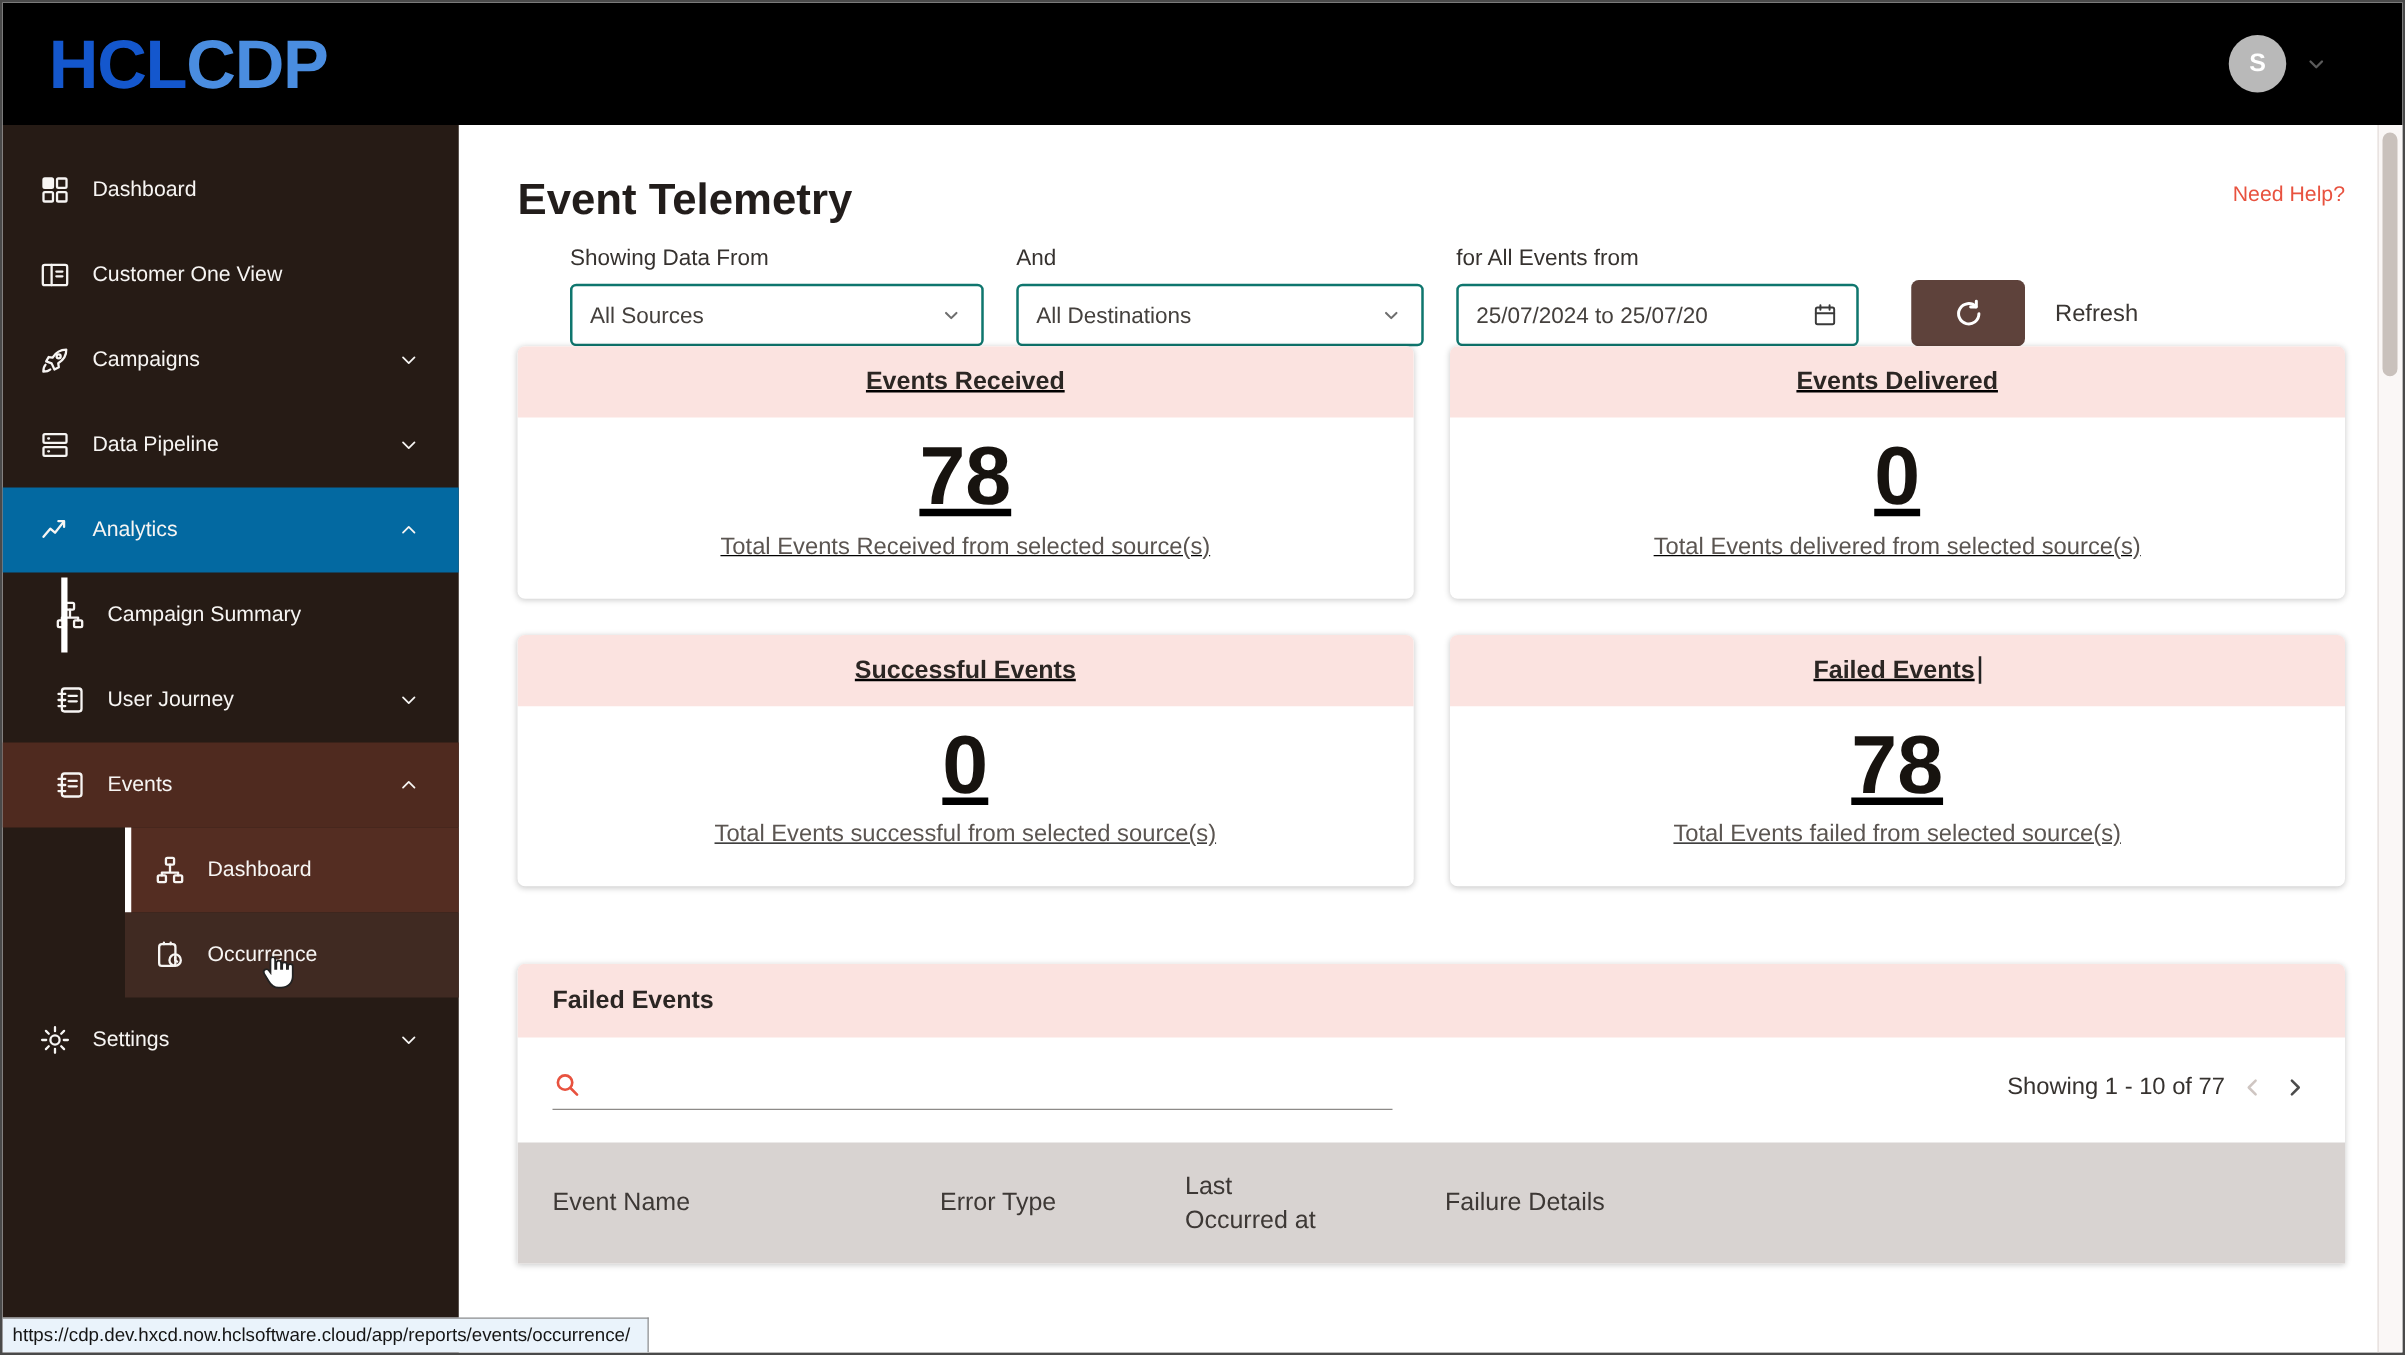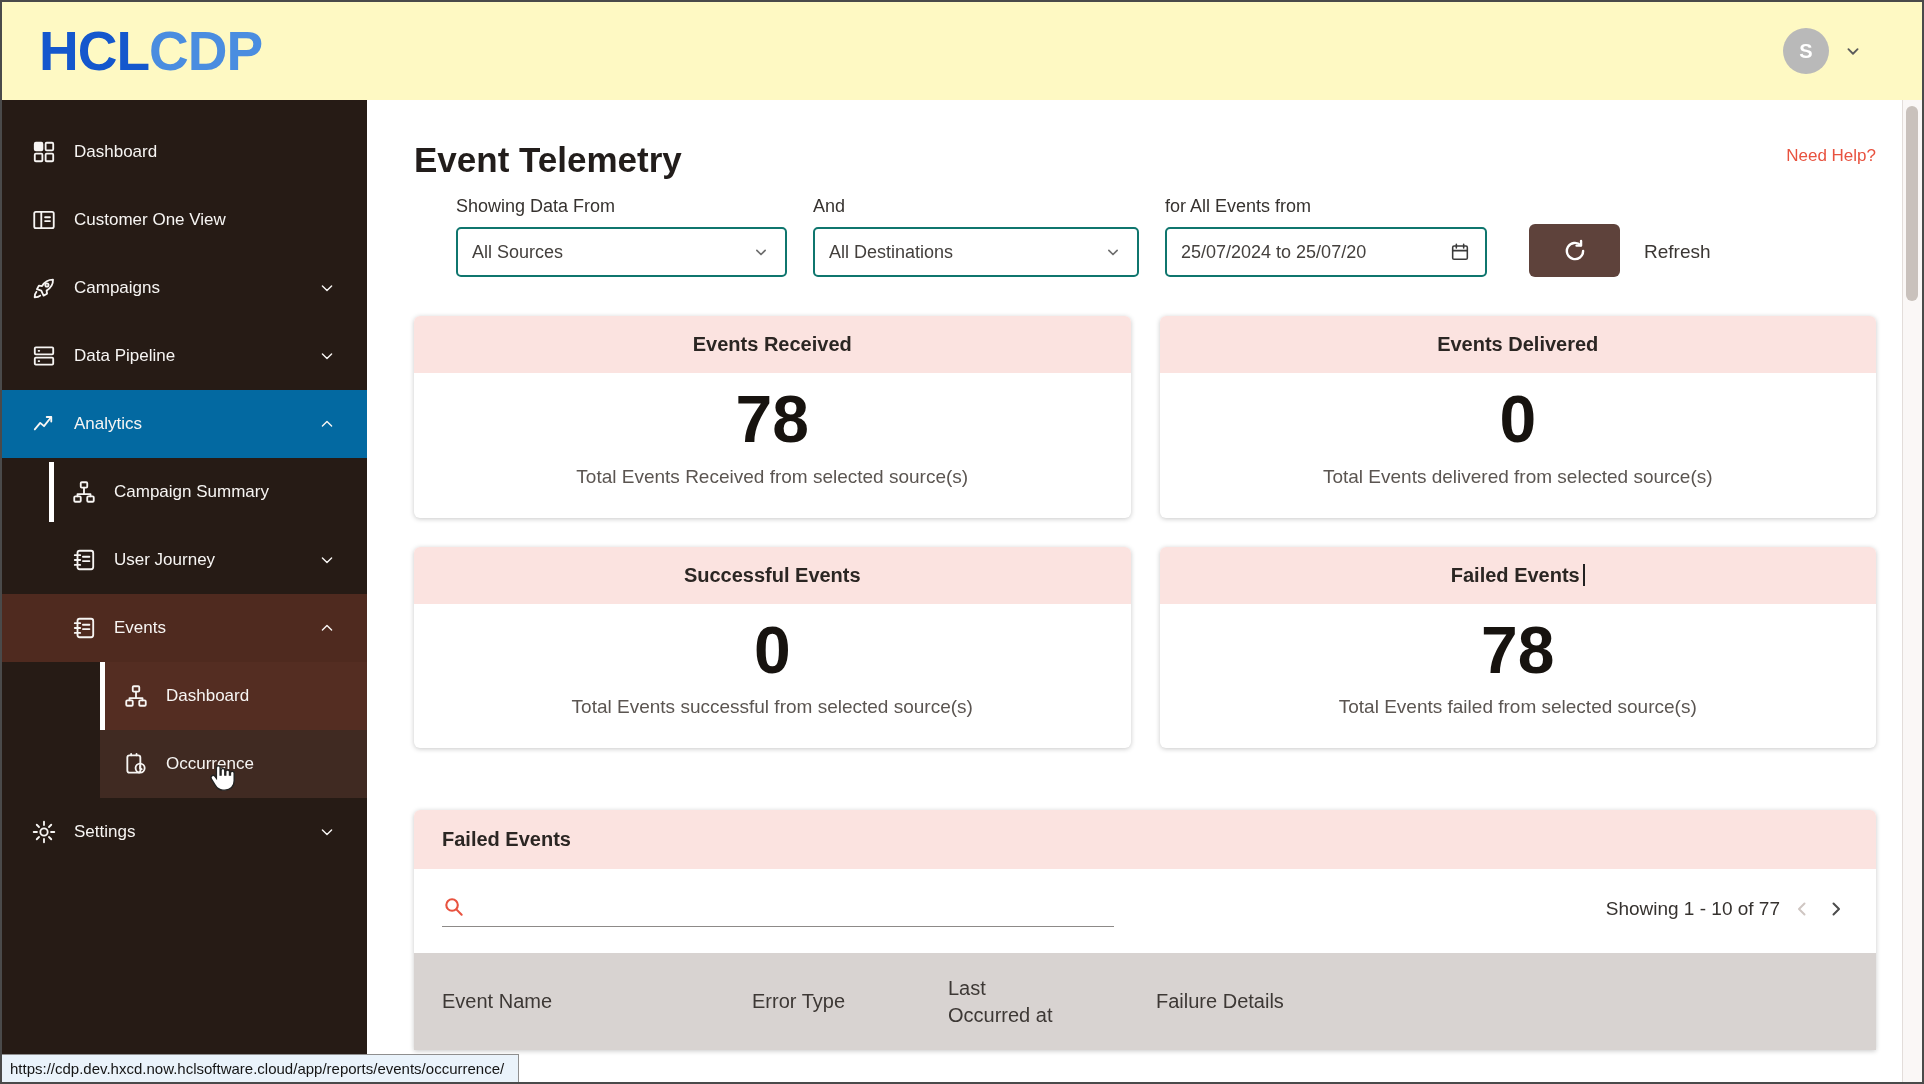--- a/index.html
+++ b/index.html
@@ -1,33 +1,33 @@
 <!DOCTYPE html>
 <html><head>
 <meta charset="utf-8">
 <style>
   html,body{margin:0;padding:0;background:#ddd;font-family:"Liberation Sans",sans-serif;}
   .screen{position:relative;width:1920px;height:1080px;border:2px solid #4a4a4a;background:#fff;overflow:hidden;}
 
   
-  .app-header{position:absolute;top:0;left:0;width:100%;height:98px;background:#fef9c3;display:flex;align-items:center;justify-content:space-between;padding:0 58px 0 37px;box-sizing:border-box;z-index:4;}
+  .app-header{position:absolute;top:0;left:0;width:100%;height:98px;background:#000000;display:flex;align-items:center;justify-content:space-between;padding:0 58px 0 37px;box-sizing:border-box;z-index:4;}
   .logo{display:flex;align-items:baseline;font-size:55px;letter-spacing:-1px;line-height:1;}
   .logo-hcl{color:#1457cd;font-weight:800;}
   .logo-cdp{color:#4a8de0;font-weight:600;}
   .header-right{display:flex;align-items:center;gap:13px;}
   .avatar{width:46px;height:46px;border-radius:50%;background:#b9b9b9;color:#fff;font-weight:700;font-size:20px;display:flex;align-items:center;justify-content:center;cursor:pointer;}
 
   
   .sidebar{position:absolute;top:98px;left:0;bottom:0;width:365px;background:#261b15;padding-top:18px;box-sizing:border-box;z-index:2;}
   .nav-row{position:relative;height:68px;display:flex;align-items:center;color:#f7f5f3;font-size:17px;cursor:pointer;box-sizing:border-box;}
   .nav-row .icon{width:27px;height:27px;margin-right:17px;flex:none;display:flex;align-items:center;justify-content:center;}
   .nav-row .icon svg,.nav-row .chev svg{stroke:#f7f5f3;fill:none;stroke-width:1.7;stroke-linecap:round;stroke-linejoin:round;}
   .chev{margin-left:auto;margin-right:30px;display:flex;}
   .lvl1{padding-left:28px;}
-  .lvl2{padding-left:68px;}
+  .lvl2{padding-left:40px;}
   .lvl3{margin-left:98px;padding-left:22px;}
   .row-analytics{background:#0369a1;}
   .row-events{background:#4f2a1f;}
   .row-events-dashboard{background:#542d22;border-left:5px solid #fff;padding-left:17px;}
   .row-occurrence{background:#402a22;}
   .row-campaign-summary::before{content:"";position:absolute;left:47px;top:4px;bottom:4px;width:5px;background:#fff;}
 
   
   .main{position:absolute;left:365px;top:98px;right:20px;bottom:0;background:#fff;padding:40px 26px 0 47px;box-sizing:border-box;overflow:hidden;}
   .title-row{display:flex;justify-content:space-between;align-items:flex-start;}
@@ -39,21 +39,21 @@
   .flabel{font-size:18px;color:#36322f;font-weight:500;margin-bottom:10px;}
   .control{height:50px;box-sizing:border-box;border:2px solid #0f766e;border-radius:5px;background:#fff;display:flex;align-items:center;padding:0 14px;font-size:18px;color:#44403d;cursor:pointer;white-space:nowrap;overflow:hidden;}
   .control svg{flex:none;}
   .sel1{width:331px;justify-content:space-between;}
   .sel2{width:326px;justify-content:space-between;}
   .date{width:322px;}
   .date .dtext{flex:1;overflow:hidden;}
   .refresh-btn{width:91px;height:53px;margin-left:16px;border:none;border-radius:6px;background:#5e423b;display:flex;align-items:center;justify-content:center;cursor:pointer;}
   .refresh-label{font-size:19px;color:#3a3633;margin-left:24px;margin-bottom:14px;}
 
-  .cards{display:grid;grid-template-columns:1fr 1fr;gap:29px;margin-top:39px;}
+  .cards{display:grid;grid-template-columns:1fr 1fr;gap:29px;text-decoration:underline;}
   .card{border-radius:6px;box-shadow:0 1px 5px rgba(0,0,0,.22);background:#fff;overflow:hidden;}
   .card-h{height:57px;background:#fbe3e0;display:flex;align-items:center;justify-content:center;font-size:20px;font-weight:700;color:#2b2623;}
   .caret{width:2px;height:22px;background:#222;margin-left:3px;}
   .card-v{font-size:66px;font-weight:700;color:#17130f;text-align:center;margin-top:10px;line-height:1.1;}
   .card-c{font-size:19px;color:#5b5551;text-align:center;margin:10px 0 30px;}
 
   .table-panel{margin-top:62px;border-radius:6px 6px 0 0;box-shadow:0 1px 5px rgba(0,0,0,.22);overflow:hidden;background:#fff;}
   .panel-h{height:59px;background:#fbe3e0;display:flex;align-items:center;padding-left:28px;font-size:20px;font-weight:700;color:#2b2623;}
   .panel-body{padding:26px 28px 0;}
   .search-row{display:flex;align-items:flex-end;}

